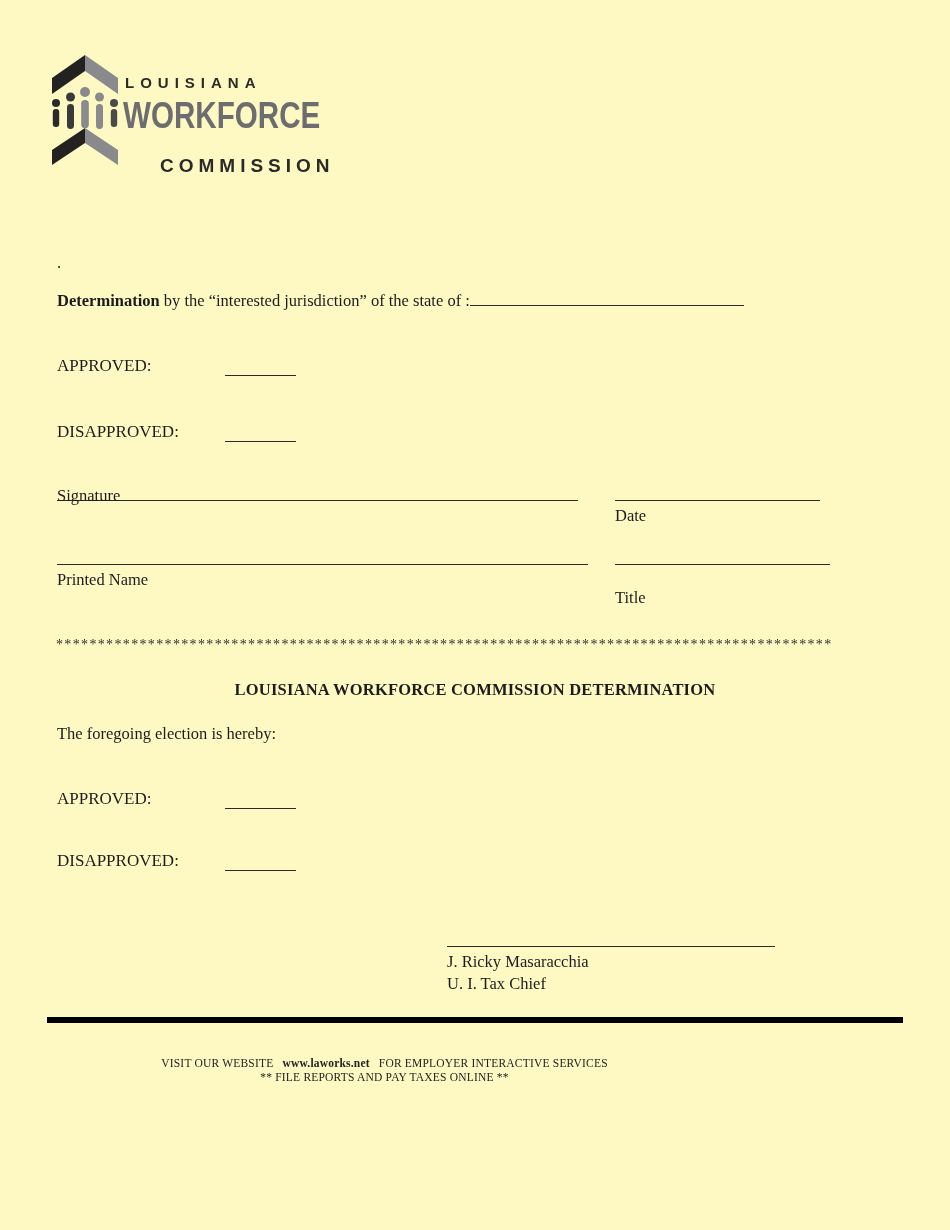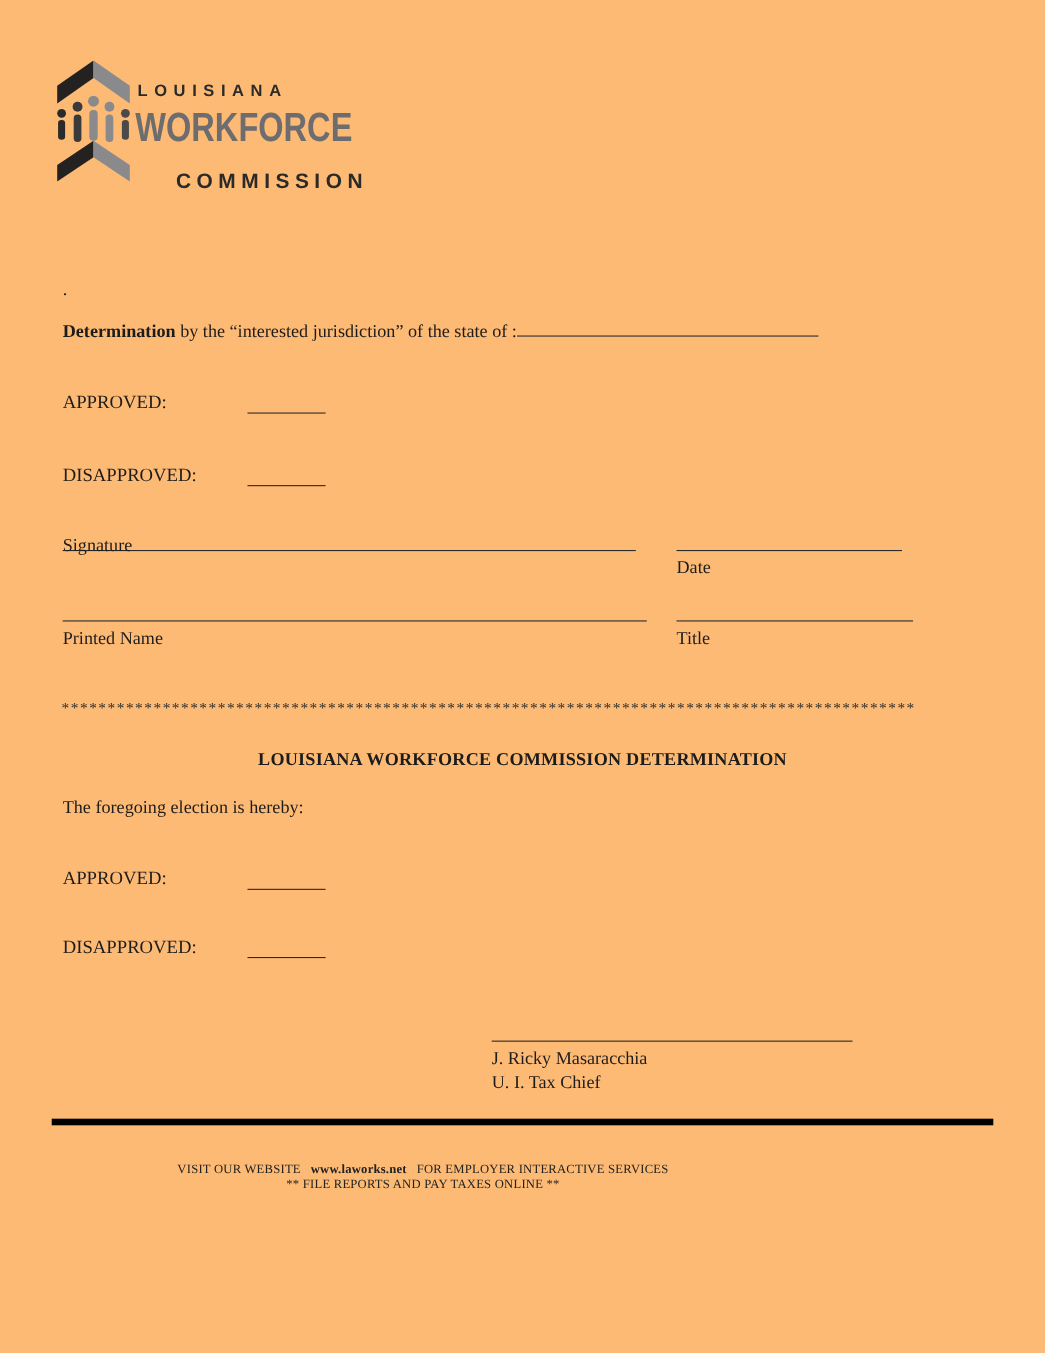--- a/index.html
+++ b/index.html
@@ -1,19 +1,19 @@
 <!DOCTYPE html>
 <html><head>
 <meta charset="utf-8">
 <style>
   html,body { margin:0; padding:0; background:#ffffff; }
   .page {
     position:relative;
     width:950px; height:1230px;
-    background:#fdba74;
+    background:#fef9c3;
     font-family:"Liberation Serif", serif;
     color:#1c1c1c;
     overflow:hidden;
   }
   .abs { position:absolute; }
 
   
   .logo { position:absolute; left:50px; top:55px; width:270px; height:112px; }
   .logo-mark { position:absolute; left:0; top:0; }
   .logo-l1 {
@@ -111,21 +111,21 @@
   <div class="blank" style="left:225px; top:425px; width:71px; height:16px;"></div>
 
   <div class="uline" style="left:57px; top:484px; width:521px; height:16px;"></div>
   <div class="abs doc-text" style="left:57px; top:486px;">Signature</div>
   <div class="uline" style="left:615px; top:484px; width:205px; height:16px;"></div>
   <div class="abs doc-text" style="left:615px; top:506px;">Date</div>
 
   <div class="uline" style="left:57px; top:548px; width:531px; height:16px;"></div>
   <div class="abs doc-text" style="left:57px; top:570px;">Printed Name</div>
   <div class="uline" style="left:615px; top:548px; width:215px; height:16px;"></div>
-  <div class="abs doc-text" style="left:615px; top:570px;">Title</div>
+  <div class="abs doc-text" style="left:615px; top:588px;">Title</div>
 
   <div class="asterisks">*********************************************************************************************</div>
 
   <div class="center-heading">LOUISIANA WORKFORCE COMMISSION DETERMINATION</div>
 
   <div class="abs doc-text" style="left:57px; top:724px;">The foregoing election is hereby:</div>
 
   <div class="abs caps-label" style="left:57px; top:789px;">APPROVED:</div>
   <div class="blank" style="left:225px; top:792px; width:71px; height:16px;"></div>
 

